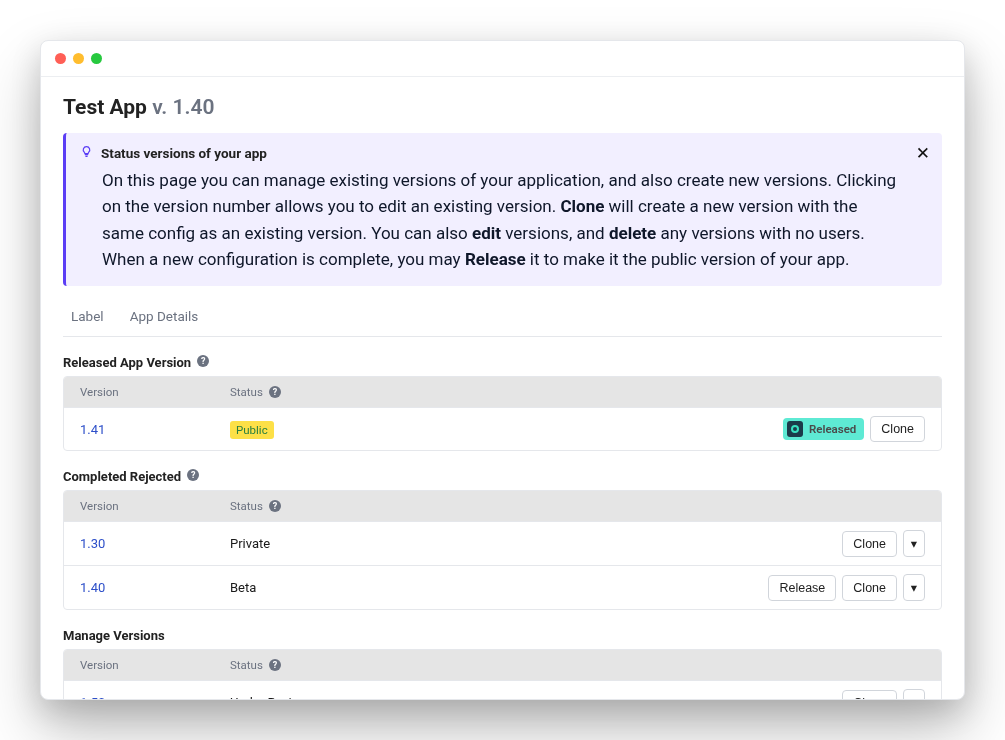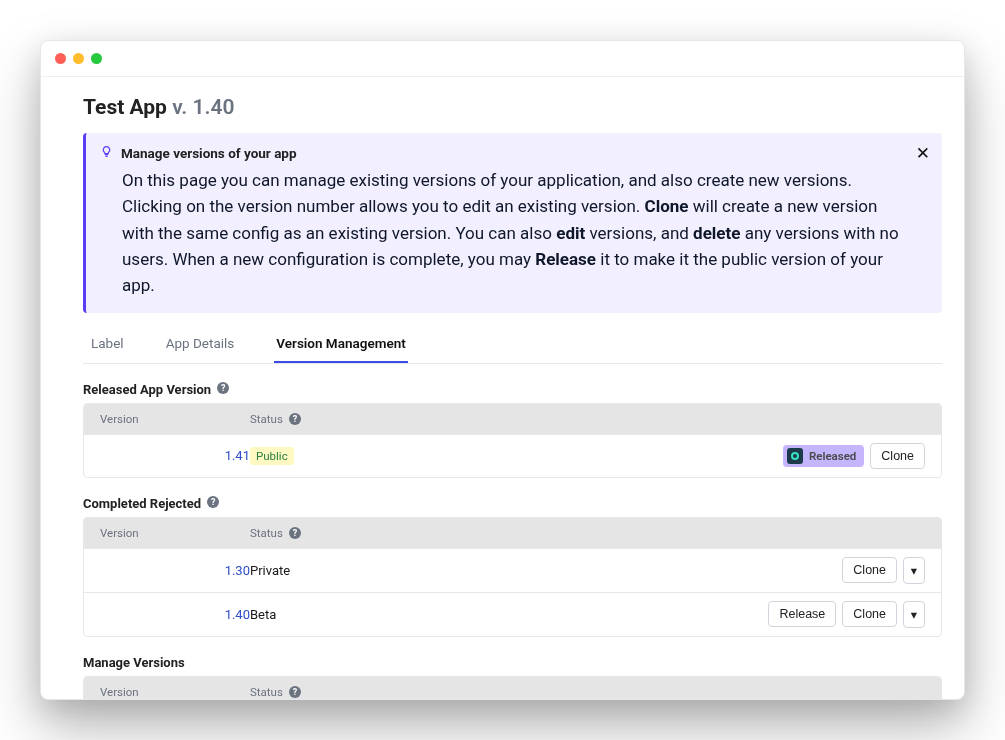--- a/index.html
+++ b/index.html
@@ -29,21 +29,20 @@
     border-bottom: 1px solid #eceef1;
   }
   .dot { width: 11px; height: 11px; border-radius: 50%; }
   .dot.red { background:#ff5f56; }
   .dot.yellow { background:#ffbd2e; }
   .dot.green { background:#27c93f; }
   .content {
     padding: 18px 22px 0 22px;
     overflow-y: auto;
     flex: 1;
-    margin-left: 20px;
   }
   .page-title {
     font-size: 21px;
     font-weight: 700;
     color: #222;
     margin-bottom: 14px;
   }
   .page-title .ver { color: #6b7280; font-weight: 600; }
   .info-banner {
     position: relative;
@@ -73,21 +72,21 @@
   .close-x {
     position: absolute;
     top: 10px; right: 12px;
     font-size: 17px;
     color: #111;
     cursor: pointer;
     background:none; border:none;
   }
   .tabs {
     display: flex;
-    gap: 38px;
+    gap: 22px;
     border-bottom: 1px solid #e5e7eb;
     padding-left: 6px;
   }
   .tab {
     padding: 8px 2px 10px 2px;
     font-size: 13.5px;
     color: #6b7280;
     cursor: pointer;
     border-bottom: 2px solid transparent;
   }
@@ -122,47 +121,47 @@
     font-size: 11.5px;
     color: #6b7280;
     border-bottom: 1px solid #e5e7eb;
   }
   .thead .status-col { display:flex; align-items:center; gap:6px;text-align:center; }
   .trow {
     font-size: 13px;
     min-height: 38px;
   }
   .trow + .trow { border-top: 1px solid #e5e7eb; }
-  .version-link { color:#2d4fc9; cursor:pointer;text-align:right; }
+  .version-link { color:#2d4fc9; cursor:pointer; }
   .actions { display:flex; justify-content:flex-end; align-items:center; gap:6px; }
   .btn {
     font-size: 12.5px;
     padding: 5px 10px;
     border: 1px solid #d1d5db;
     background: #fff;
     border-radius: 4px;
     cursor: pointer;
     color:#222;
   }
   .btn-caret {
     width: 22px;
     padding: 5px 0;
     text-align: center;
   }
   .badge-public {
     font-size: 11.5px;
-    background: #fef9c3;
+    background: #fde047;
     color: #2a7f40;
     padding: 2px 6px;
     border-radius: 3px;
   }
   .released-pill {
     display:inline-flex; align-items:center; gap:6px;
     font-size:11.5px; font-weight:600; color:#4a4a4a;
-    background:#c4b5fd; padding:3px 8px 3px 4px; border-radius:4px;
+    background:#5eead4; padding:3px 8px 3px 4px; border-radius:4px;
   }
   .released-ico {
     width:16px; height:16px; border-radius:3px;
     background:#1b3b4a; display:inline-flex; align-items:center; justify-content:center;
   }
   .released-ico span { width:8px; height:8px; border:2px solid #38e0c0; border-radius:50%; }
 </style>
 </head>
 <body>
 
@@ -183,31 +182,30 @@
     </h1>
 
     <div class="info-banner">
       <button class="close-x">✕</button>
       <div class="info-banner-title">
         <span class="bulb">
           <svg width="13" height="13" viewBox="0 0 24 24" fill="none" stroke="currentColor" stroke-width="2.2">
               <path d="M9 18h6M10 21h4M12 3a6 6 0 0 0-4 10.5c.7.7 1 1.5 1 2.5h6c0-1 .3-1.8 1-2.5A6 6 0 0 0 12 3z"></path>
             </svg>
         </span>
-        <span>Manage versions of your app</span>
+        <span>Status versions of your app</span>
       </div>
       <div class="info-text">
         <span>On this page you can manage existing versions of your application, and also create new versions. Clicking on the version number allows you to edit an existing version. </span><b>Clone</b><span> will create a new version with the same config as an existing version. You can also </span><b>edit</b><span> versions, and </span><b>delete</b><span> any versions with no users. When a new configuration is complete, you may </span><b>Release</b><span> it to make it the public version of your app.</span>
       </div>
     </div>
 
     <div class="tabs">
       <div class="tab">Label</div>
       <div class="tab">App Details</div>
-      <div class="tab active">Version Management</div>
     </div>
 
     <div class="section">
       <div class="section-head">
         <span>Released App Version</span>
         <span class="help-icon">?</span>
       </div>
       <div class="table">
         <div class="thead">
           <span>Version</span>

